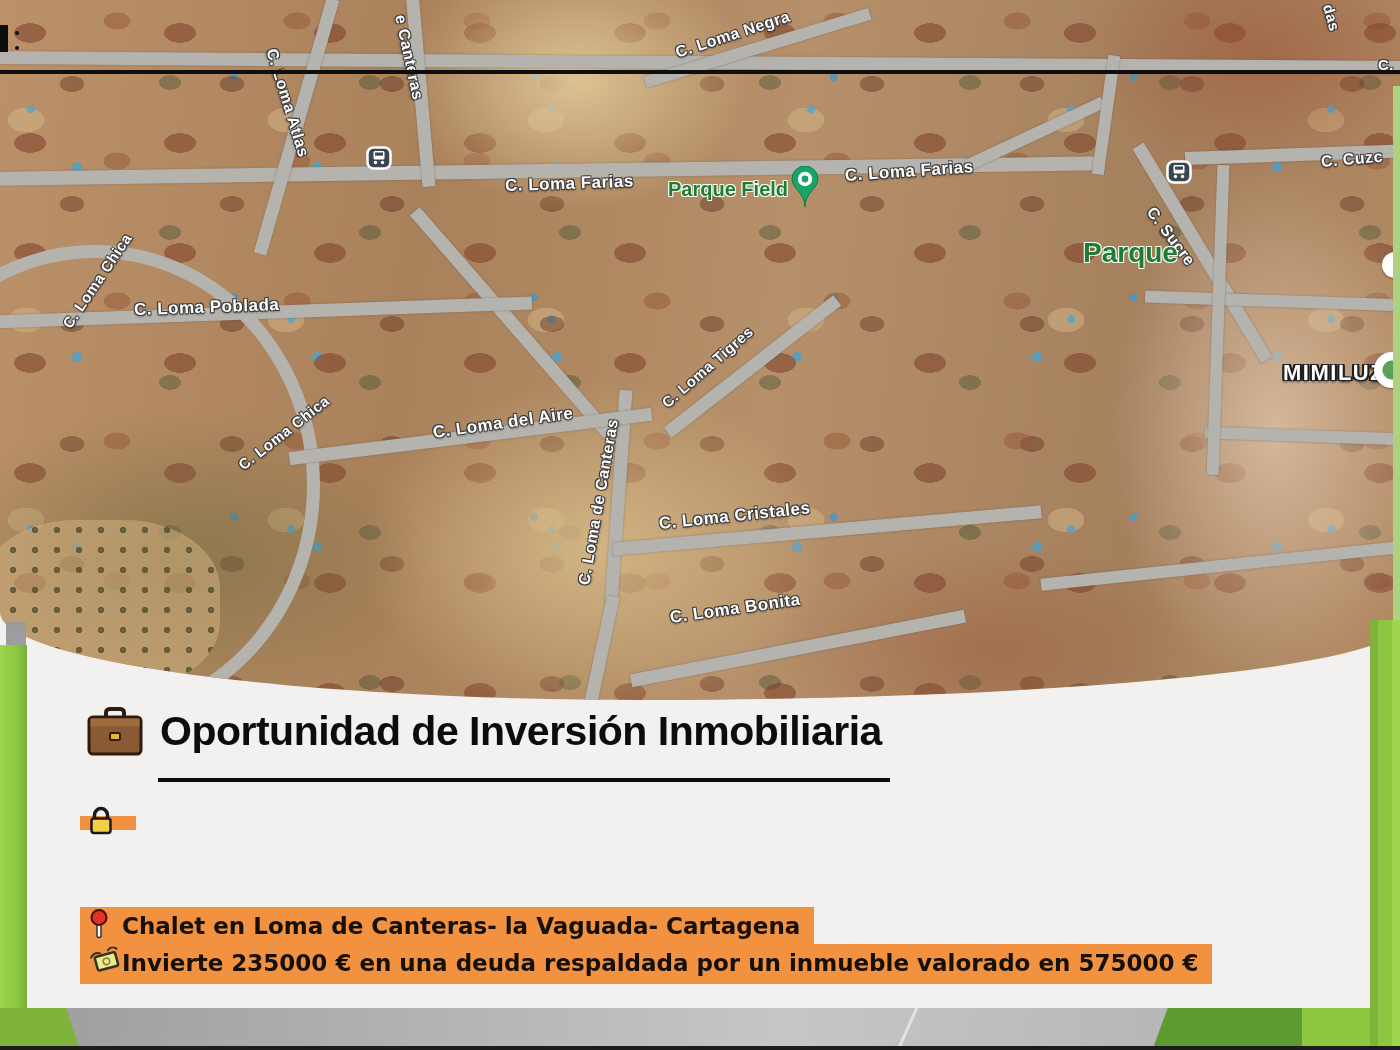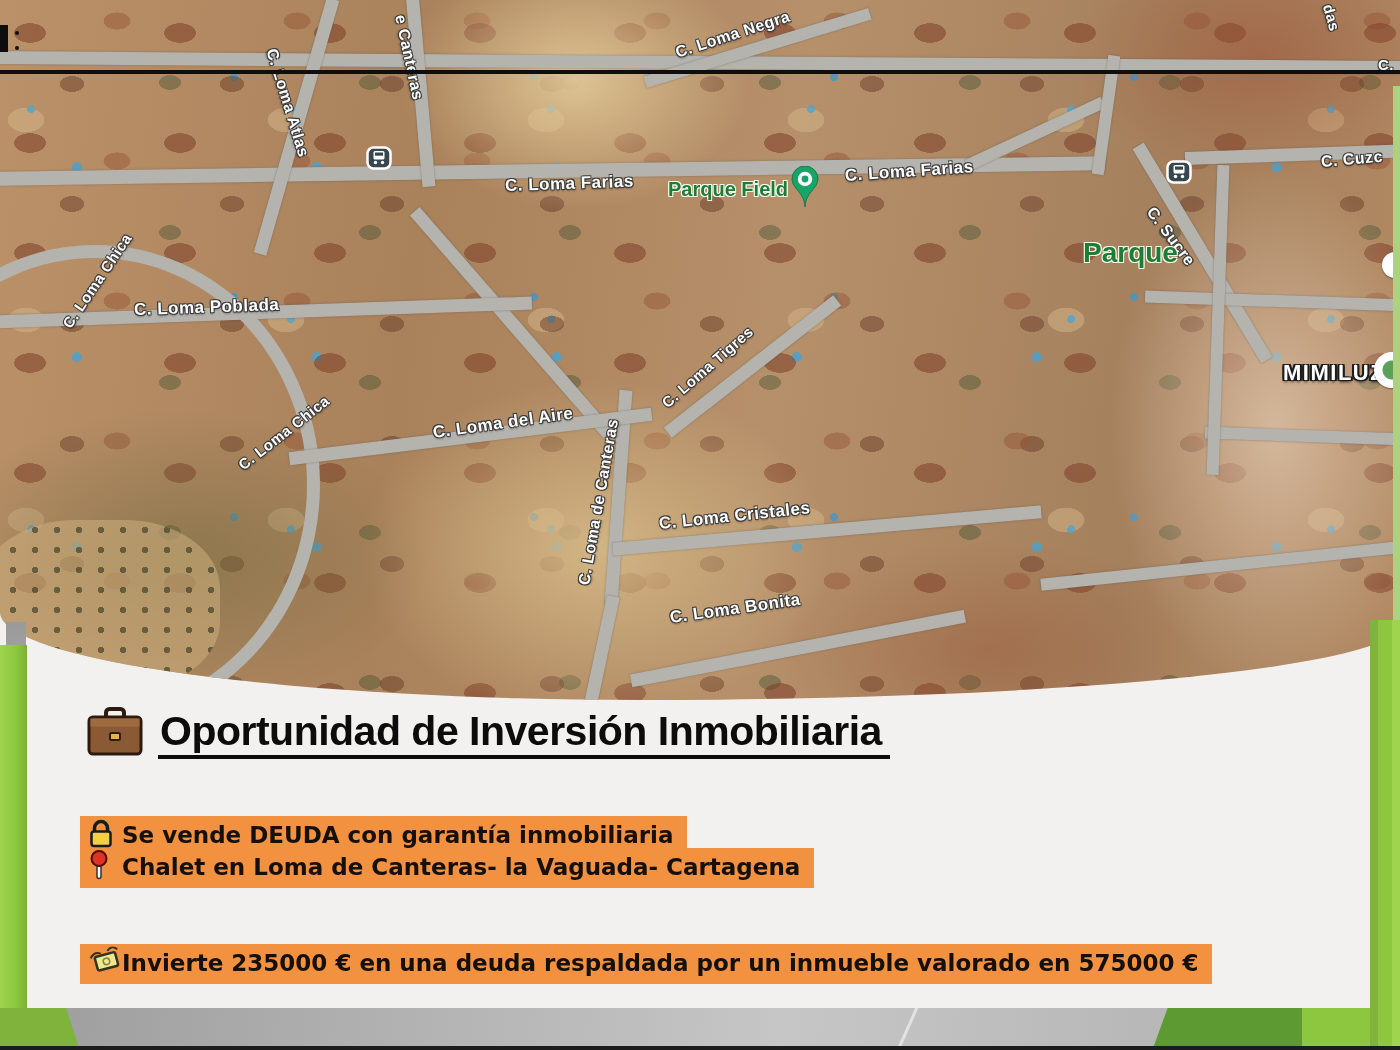--- a/index.html
+++ b/index.html
@@ -65,21 +65,21 @@
   .bs-gray{position:absolute;left:30px;right:0;top:0;height:100%;background:linear-gradient(93deg,#9e9e9e,#c6c6c6 55%,#aeaeae);}
   .bs-seam{position:absolute;left:905px;top:-12px;width:3px;height:70px;background:rgba(255,255,255,.55);transform:rotate(24deg);}
   .bs-darkgreen{position:absolute;left:1160px;top:0;width:150px;height:100%;background:#5d9a31;transform:skewX(-20deg);}
   .bs-lightgreen{position:absolute;left:1302px;right:0;top:0;height:100%;background:#8dc63f;}
   .bs-leftgreen{position:absolute;left:-12px;top:0;width:85px;height:100%;background:#7fb33b;transform:skewX(18deg);}
   .bottom-line{position:absolute;left:0;top:1046px;width:1400px;height:4px;background:#1c1c1c;z-index:10;}
 
   
   .title-row{position:absolute;left:86px;top:706px;display:flex;align-items:flex-start;z-index:5;}
   .title-text{margin:0 0 0 14px;font:700 41px "Liberation Sans",sans-serif;color:#0c0c0c;letter-spacing:-.5px;
-    border-bottom:4px solid #0c0c0c;padding:2px 8px 0 2px;text-align:right;}
+    border-bottom:4px solid #0c0c0c;padding:2px 8px 23px 2px;text-align:right;}
   .bullet{position:absolute;left:80px;background:#f2913f;color:#16100a;
     font:700 23px "DejaVu Sans",sans-serif;padding:6px 14px 8px 42px;white-space:nowrap;z-index:5;}
   .bicon{position:absolute;left:9px;top:50%;transform:translateY(-50%);}
 </style>
 </head>
 <body>
 
 <div class="slide">
 
   <div class="map">
@@ -186,24 +186,23 @@
     <h1 class="title-text">Oportunidad de Inversión Inmobiliaria</h1>
   </div>
 
   <div class="bullet" style="top:816px;">
     <span class="bicon">
       <svg width="24" height="30" viewBox="0 0 24 30">
         <path d="M5.5 14 v-4.5 a6.5 6.5 0 0 1 13 0 V14" fill="none" stroke="#1a1a1a" stroke-width="3.5"></path>
         <rect x="2.5" y="13" width="19" height="14.5" rx="2.5" fill="#f3cf45" stroke="#1a1a1a" stroke-width="2.5"></rect>
       </svg>
     </span>
-    <span>Se vende DEUDA con garantía inmobiliaria</span>
-  </div>
-
-  <div class="bullet" style="top:848px;">
+  </div>
+
+  <div class="bullet" style="top:907px;">
     <span class="bicon">
       <svg width="20" height="32" viewBox="0 0 20 32">
         <rect x="8" y="15" width="4" height="14" rx="2" fill="#ffffff" stroke="#333333" stroke-width="1.5"></rect>
         <circle cx="10" cy="9" r="7.5" fill="#e03227" stroke="#4a0d08" stroke-width="2"></circle>
       </svg>
     </span>
     <span>Chalet en Loma de Canteras- la Vaguada- Cartagena</span>
   </div>
 
   <div class="bullet" style="top:944px;">

